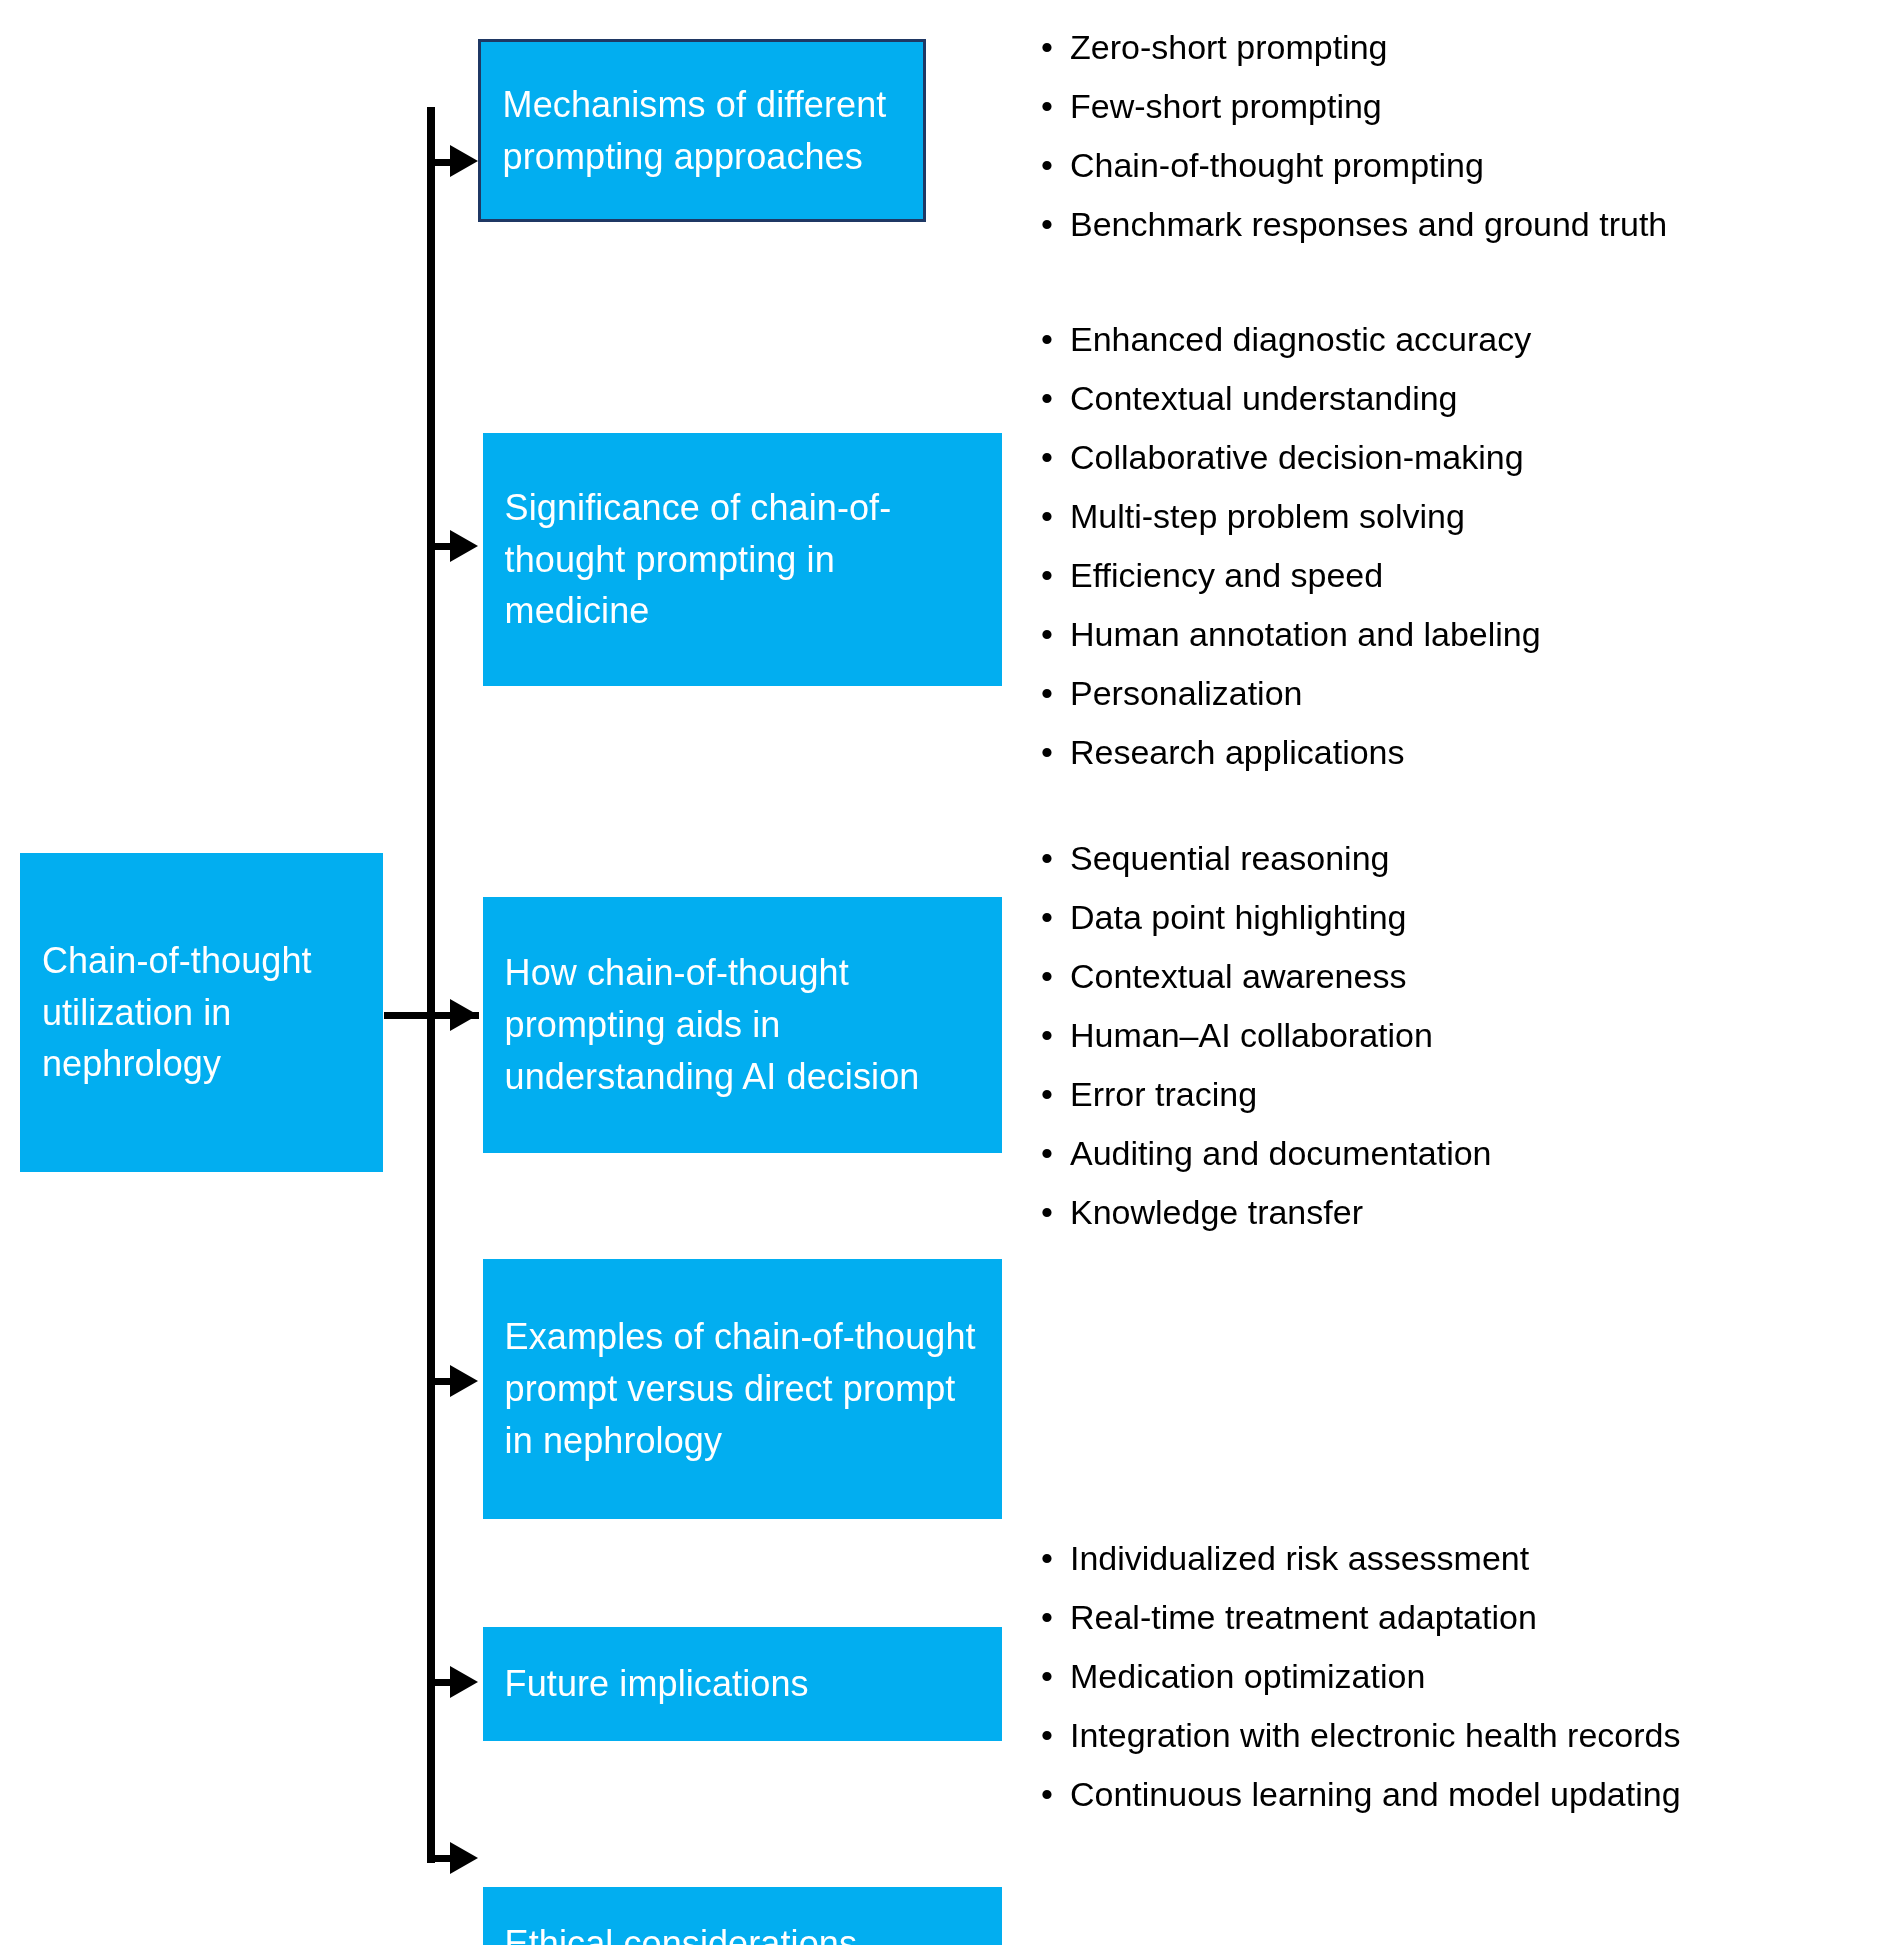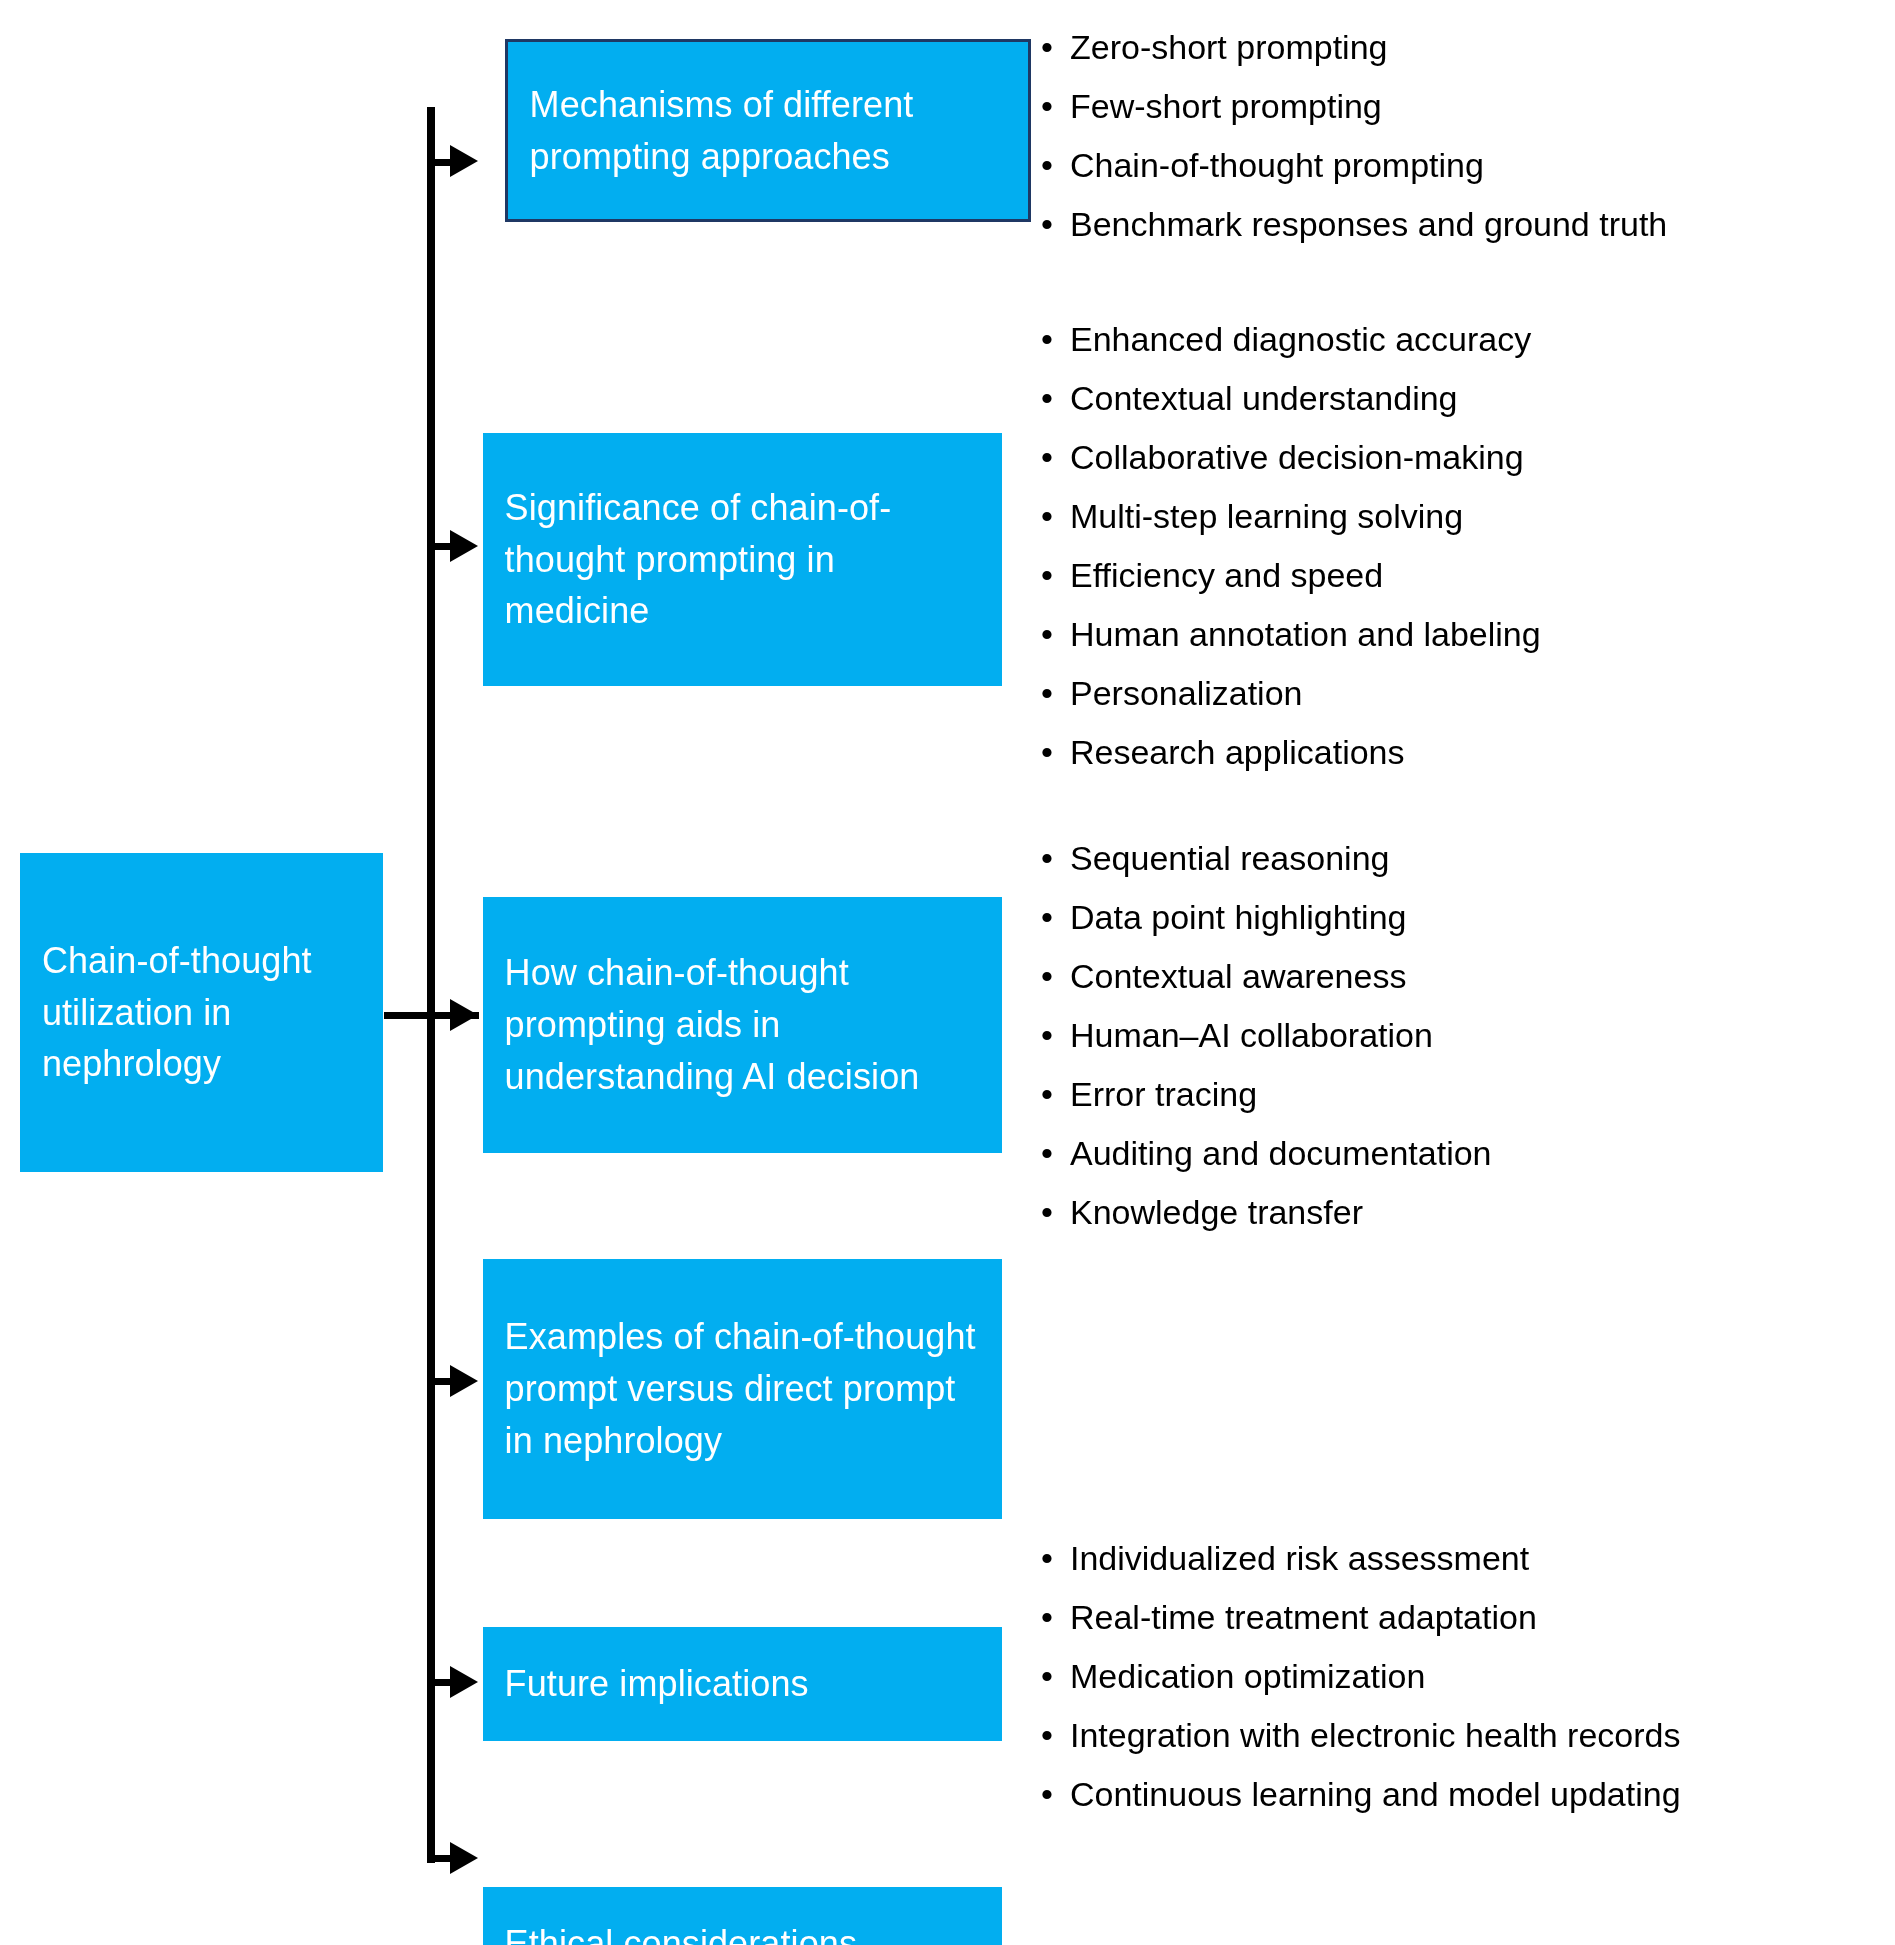--- a/index.html
+++ b/index.html
@@ -44,21 +44,21 @@
   #node-root {
     left: 20.3px;
     top: 853px;
     width: 363px;
     height: 319px;
     align-items: center;
     justify-content: flex-end;
   }
 
   
-  #node-b1 { left: 505px;  top: 39px;   width: 526px; height: 183px; }
+  #node-b1 { left: 478px;  top: 39px;   width: 448px; height: 183px; }
   #node-b2 { left: 483px;  top: 433px;  width: 519px; height: 253px; }
   #node-b3 { left: 483px;  top: 897px; width: 519px; height: 256px; }
   #node-b4 { left: 483px;  top: 1259px; width: 519px; height: 260px; }
   #node-b5 { left: 483px;  top: 1627px; width: 519px; height: 114px; }
   #node-b6 { left: 483px;  top: 1887px; width: 519px; height: 114px; }
 
   
   .line {
     position: absolute;
     background: #000000;
@@ -152,21 +152,21 @@
       <ul style="position: absolute; margin: 0px; padding: 0px; list-style: none; left: 1041px; top: 18px; font-size: 34px; line-height: 59px; color: rgb(0, 0, 0); font-family: &quot;Liberation Sans&quot;, sans-serif;">
         <li style="white-space: nowrap; position: relative; padding-left: 29px;"><span style="position: absolute; left: 0px; top: 0px;">•</span><span>Zero-short prompting</span></li>
         <li style="white-space: nowrap; position: relative; padding-left: 29px;"><span style="position: absolute; left: 0px; top: 0px;">•</span><span>Few-short prompting</span></li>
         <li style="white-space: nowrap; position: relative; padding-left: 29px;"><span style="position: absolute; left: 0px; top: 0px;">•</span><span>Chain-of-thought prompting</span></li>
         <li style="white-space: nowrap; position: relative; padding-left: 29px;"><span style="position: absolute; left: 0px; top: 0px;">•</span><span>Benchmark responses and ground truth</span></li>
       </ul>
       <ul style="position: absolute; margin: 0px; padding: 0px; list-style: none; left: 1041px; top: 310px; font-size: 34px; line-height: 59px; color: rgb(0, 0, 0); font-family: &quot;Liberation Sans&quot;, sans-serif;">
         <li style="white-space: nowrap; position: relative; padding-left: 29px;"><span style="position: absolute; left: 0px; top: 0px;">•</span><span>Enhanced diagnostic accuracy</span></li>
         <li style="white-space: nowrap; position: relative; padding-left: 29px;"><span style="position: absolute; left: 0px; top: 0px;">•</span><span>Contextual understanding</span></li>
         <li style="white-space: nowrap; position: relative; padding-left: 29px;"><span style="position: absolute; left: 0px; top: 0px;">•</span><span>Collaborative decision-making</span></li>
-        <li style="white-space: nowrap; position: relative; padding-left: 29px;"><span style="position: absolute; left: 0px; top: 0px;">•</span><span>Multi-step learning solving</span></li>
+        <li style="white-space: nowrap; position: relative; padding-left: 29px;"><span style="position: absolute; left: 0px; top: 0px;">•</span><span>Multi-step problem solving</span></li>
         <li style="white-space: nowrap; position: relative; padding-left: 29px;"><span style="position: absolute; left: 0px; top: 0px;">•</span><span>Efficiency and speed</span></li>
         <li style="white-space: nowrap; position: relative; padding-left: 29px;"><span style="position: absolute; left: 0px; top: 0px;">•</span><span>Human annotation and labeling</span></li>
         <li style="white-space: nowrap; position: relative; padding-left: 29px;"><span style="position: absolute; left: 0px; top: 0px;">•</span><span>Personalization</span></li>
         <li style="white-space: nowrap; position: relative; padding-left: 29px;"><span style="position: absolute; left: 0px; top: 0px;">•</span><span>Research applications</span></li>
       </ul>
       <ul style="position: absolute; margin: 0px; padding: 0px; list-style: none; left: 1041px; top: 829px; font-size: 34px; line-height: 59px; color: rgb(0, 0, 0); font-family: &quot;Liberation Sans&quot;, sans-serif;">
         <li style="white-space: nowrap; position: relative; padding-left: 29px;"><span style="position: absolute; left: 0px; top: 0px;">•</span><span>Sequential reasoning</span></li>
         <li style="white-space: nowrap; position: relative; padding-left: 29px;"><span style="position: absolute; left: 0px; top: 0px;">•</span><span>Data point highlighting</span></li>
         <li style="white-space: nowrap; position: relative; padding-left: 29px;"><span style="position: absolute; left: 0px; top: 0px;">•</span><span>Contextual awareness</span></li>
         <li style="white-space: nowrap; position: relative; padding-left: 29px;"><span style="position: absolute; left: 0px; top: 0px;">•</span><span>Human–AI collaboration</span></li>

